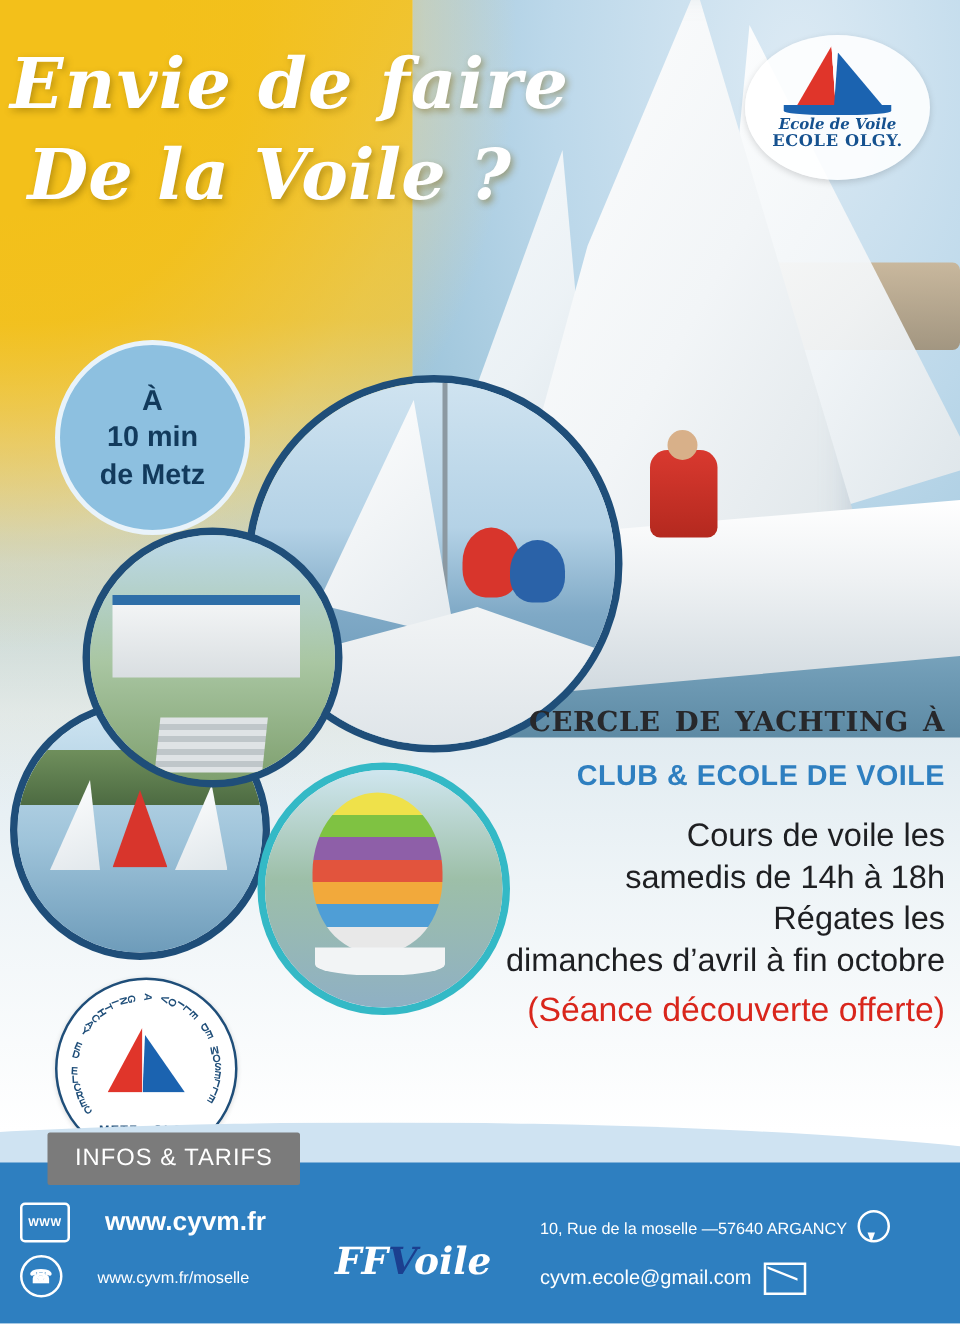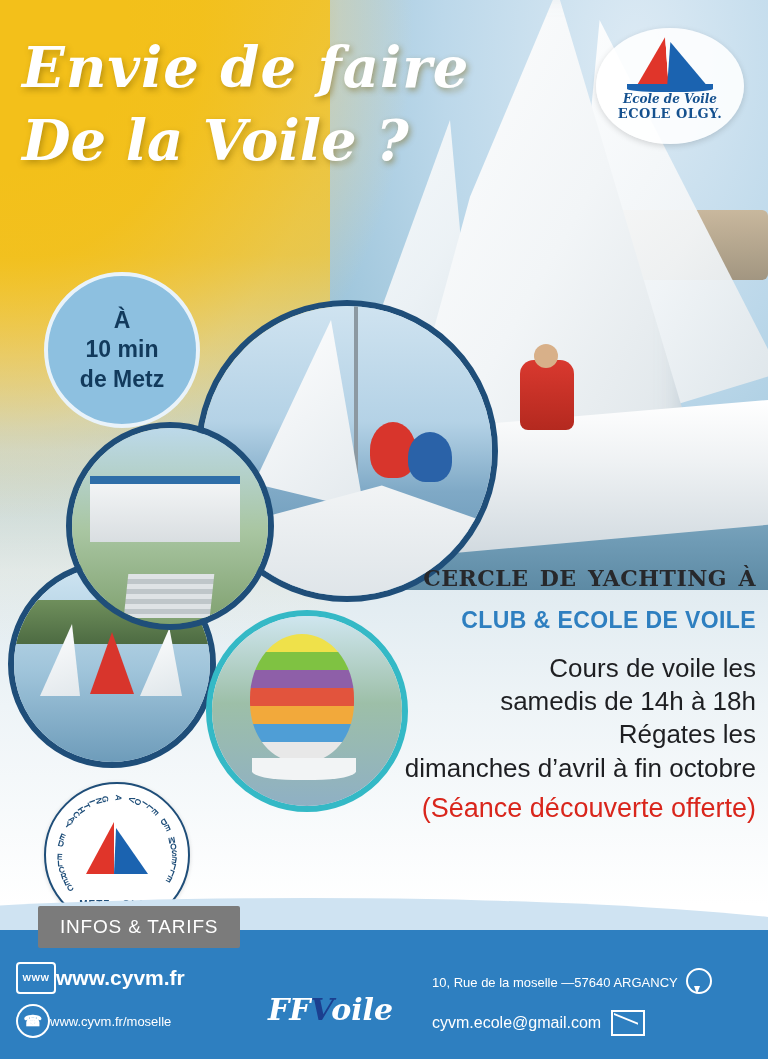--- a/index.html
+++ b/index.html
@@ -119,31 +119,31 @@
     z-index: 5;
     left: 0; top: 0;
     width: 330px; height: 980px;
     background: linear-gradient(180deg, rgba(243,192,26,.88) 0%, rgba(243,192,26,.72) 26%, rgba(245,225,170,.35) 46%, rgba(255,255,255,0) 66%);
   }
 
   
   .title-block {
     position: absolute;
     z-index: 20;
-    left: 22px; top: 38px;
+    left: 8px; top: 38px;
     width: 480px;
     color: #ffffff;
     font-family: "DejaVu Serif", serif;
     font-style: italic;
     font-weight: bold;
     line-height: 1.05;
     text-shadow: 2px 3px 6px rgba(120,90,0,.45);
   }
   .title-line1 { font-size: 56px; letter-spacing: 1px; }
-  .title-line2 { font-size: 56px; margin-top: 14px; }
+  .title-line2 { font-size: 56px; margin-top: 14px; margin-left: 14px; }
 
   
   .logo-evmo {
     position: absolute;
     z-index: 22;
     left: 596px; top: 28px;
     width: 148px; height: 116px;
     border-radius: 50%;
     background: rgba(255,255,255,.88);
     box-shadow: 0 2px 6px rgba(0,0,0,.15);
@@ -446,21 +446,21 @@
   }
   .footer-col-left {
     position: absolute;
     left: 16px; top: 962px;
     z-index: 29;
     color: #ffffff;
   }
   .foot-row {
     display: flex;
     align-items: center;
-    gap: 0;
+    gap: 28px;
     margin-bottom: 10px;
   }
   .foot-ico {
     width: 36px; height: 28px;
     border: 2px solid #ffffff;
     border-radius: 4px;
     display: flex; align-items: center; justify-content: center;
     font-size: 9px;
     font-weight: bold;
     letter-spacing: .5px;

